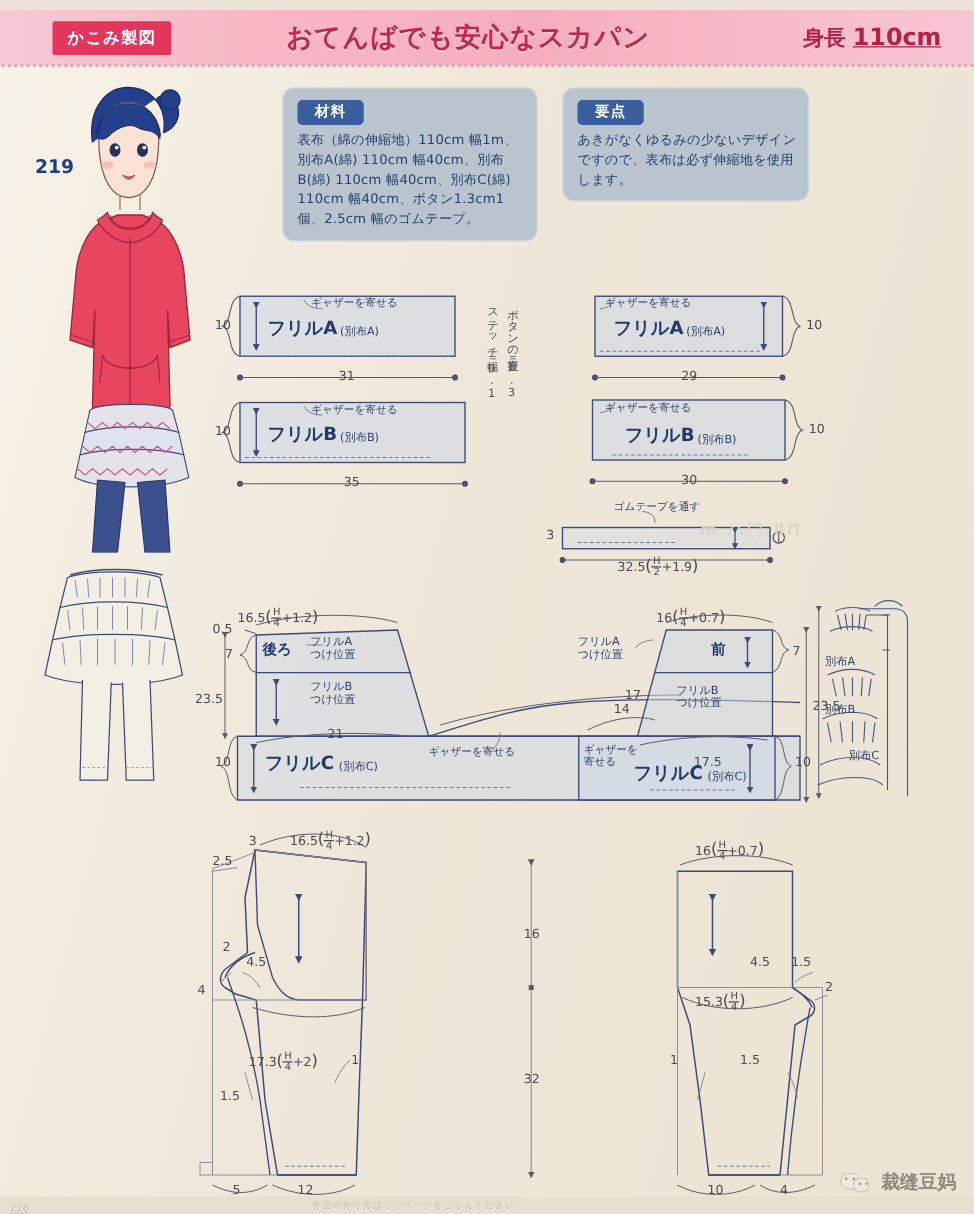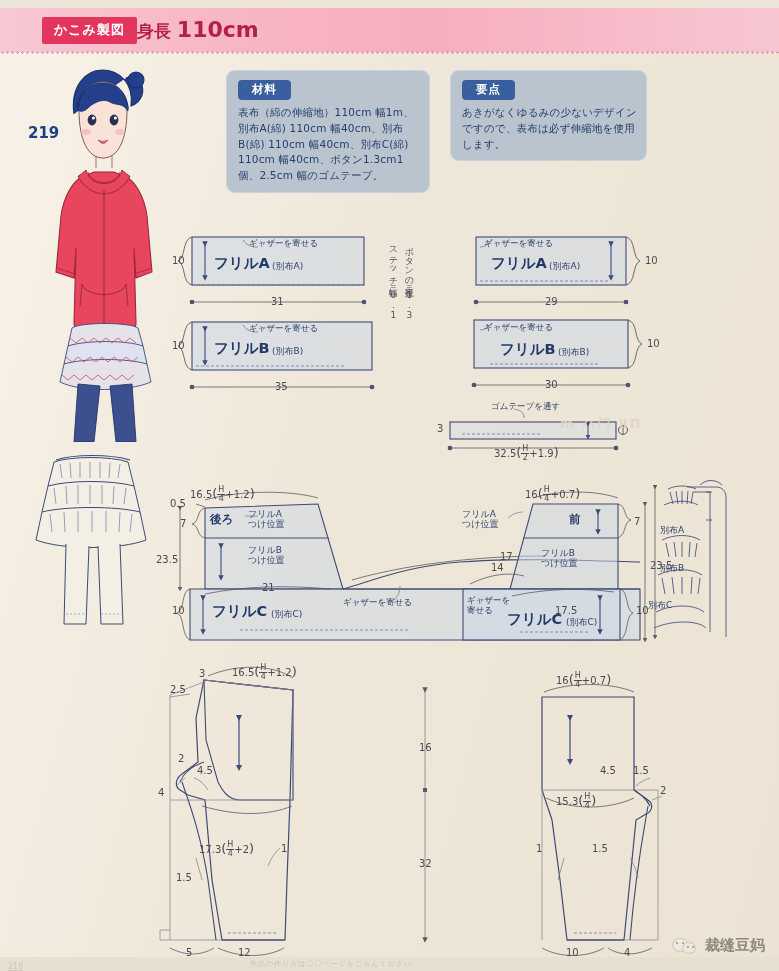--- a/index.html
+++ b/index.html
@@ -37,21 +37,21 @@
   .hdr-title {
     flex:1; text-align:center; color:#c1264b;
     font-weight:bold; font-size:21px; letter-spacing:1px;
     text-shadow: 0 1px 0 rgba(255,255,255,.35);
     margin-left:-30px;
   }
   .hdr-size {
     margin-right:26px; color:#b52048; font-weight:bold; font-size:17px;
     white-space:nowrap;
   }
-  .hdr-size .num { font-size:22px; }
+  .hdr-size .num { font-size:19px;text-decoration:underline; }
 
   
   .infobox {
     position:absolute; border-radius:9px;
     background:#b9c4cf; color:#2d4a77;
     padding:8px 10px 9px 12px;
     box-shadow: inset 0 0 0 1px rgba(255,255,255,.25);
   }
   .infobox .cap {
     display:inline-block; background:#3a5f9e; color:#fff;
@@ -132,20 +132,21 @@
   }
 </style>
 </head>
 <body>
 
 <div id="page">
 
   <div class="hdr-top-line"></div>
   <div class="hdr">
     <div class="hdr-tag">かこみ製図</div>
+    <div class="hdr-title">おてんばでも安心なスカパン</div>
     <div class="hdr-size">
       <span>身長</span>
       <span class="num">110cm</span>
     </div>
   </div>
   <div class="hdr-dots"></div>
 
   <div class="infobox" id="box-materials">
     <div class="cap">材料</div>
     <div class="body">表布（綿の伸縮地）110cm 幅1m、別布A(綿) 110cm 幅40cm、別布B(綿) 110cm 幅40cm、別布C(綿) 110cm 幅40cm、ボタン1.3cm1 個、2.5cm 幅のゴムテープ。</div>
@@ -474,21 +475,21 @@
   <div class="lbl num" style="left:491px; top:562px;">14</div>
   <div class="lbl num" style="left:555px; top:580px;margin-top:25px;">17.5</div>
   <div class="lbl sm" style="left:467px; top:596px; white-space:pre;">ギャザーを
 寄せる</div>
   <div class="lbl big" style="left:507px; top:611px;">フリルC</div>
   <div class="lbl" style="left:566px; top:617px;">(別布C)</div>
   <div class="lbl num" style="left:636px; top:605px;">10</div>
 
   <div class="lbl" style="left:660px; top:525px;">別布A</div>
   <div class="lbl" style="left:660px; top:563px;">別布B</div>
-  <div class="lbl" style="left:648px; top:600px;">別布C</div>
+  <div class="lbl" style="left:679px; top:600px;">別布C</div>
 
   <div class="lbl num" style="left:199px; top:668px;">3</div>
   <div class="lbl num" style="left:170px; top:684px;">2.5</div>
   <div class="lbl num" style="left:232px; top:664px;">
     <span>16.5</span><span class="paren">(</span><span class="frac"><span class="t">H</span><span class="b">4</span></span><span>+1.2</span><span class="paren">)</span>
   </div>
   <div class="lbl num" style="left:178px; top:753px;">2</div>
   <div class="lbl num" style="left:197px; top:765px;">4.5</div>
   <div class="lbl num" style="left:158px; top:787px;">4</div>
   <div class="lbl num" style="left:199px; top:841px;">

